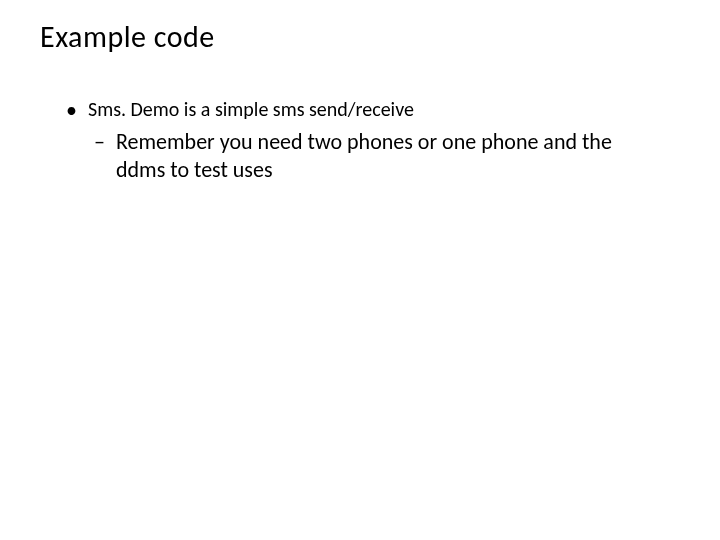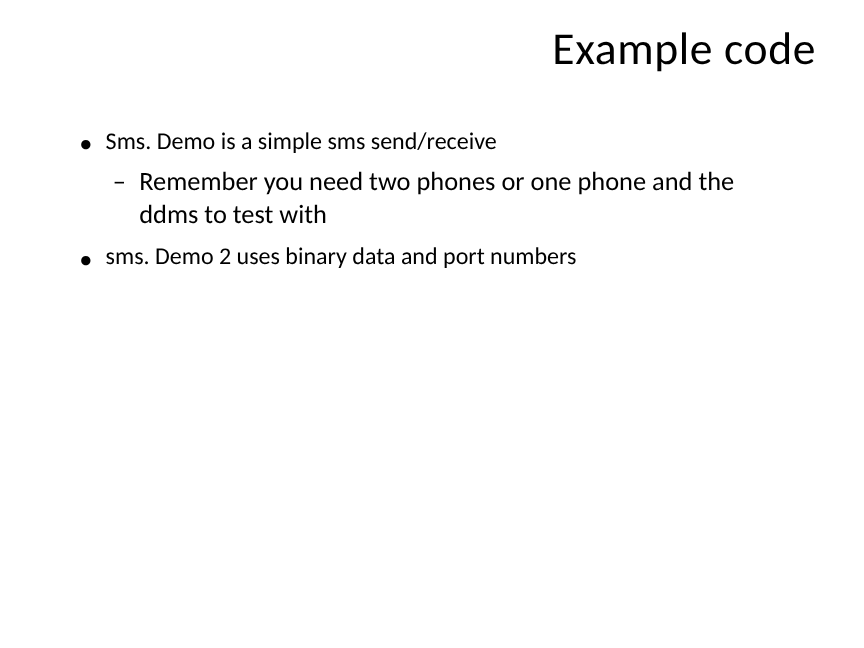--- a/index.html
+++ b/index.html
@@ -14,22 +14,22 @@
       font-family: Calibri, "Segoe UI", Arial, sans-serif;
       color: #000000;
       overflow: hidden;
     }
     .slide {
       width: 100%;
       height: 100%;
       padding: 18px 40px 40px 40px;
     }
     .title {
-      text-align: right;
-      font-size: 38px;
+      text-align: left;
+      font-size: 30px;
       font-weight: 400;
       margin-bottom: 42px;
       letter-spacing: 0.5px;
     }
     .content {
       padding-left: 26px;
     }
     .bullet-l1 {
       font-size: 20px;
       line-height: 1.25;
@@ -65,22 +65,19 @@
 
 <div class="slide">
   <h1 class="title">Example code</h1>
 
   <div class="content">
 
     <div class="bullet-l1">
       <span>Sms. Demo is a simple sms send/receive</span>
     </div>
     <div class="bullet-l2">
-      <span>Remember you need two phones or one phone and the ddms to test with</span>
+      <span>Remember you need two phones or one phone and the ddms to test uses</span>
     </div>
 
-    <div class="bullet-l1">
-      <span>sms. Demo 2 uses binary data and port numbers</span>
-    </div>
 
 
   </div>
 </div>
 
 </body></html>

